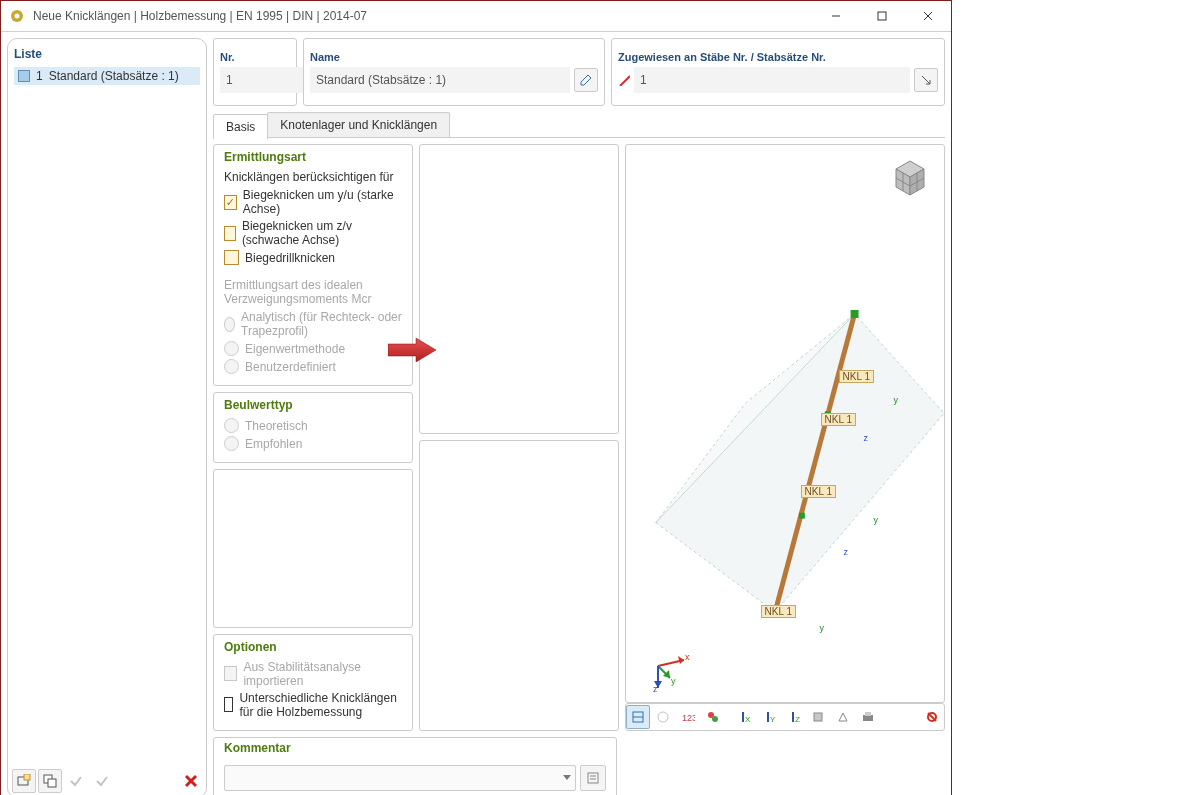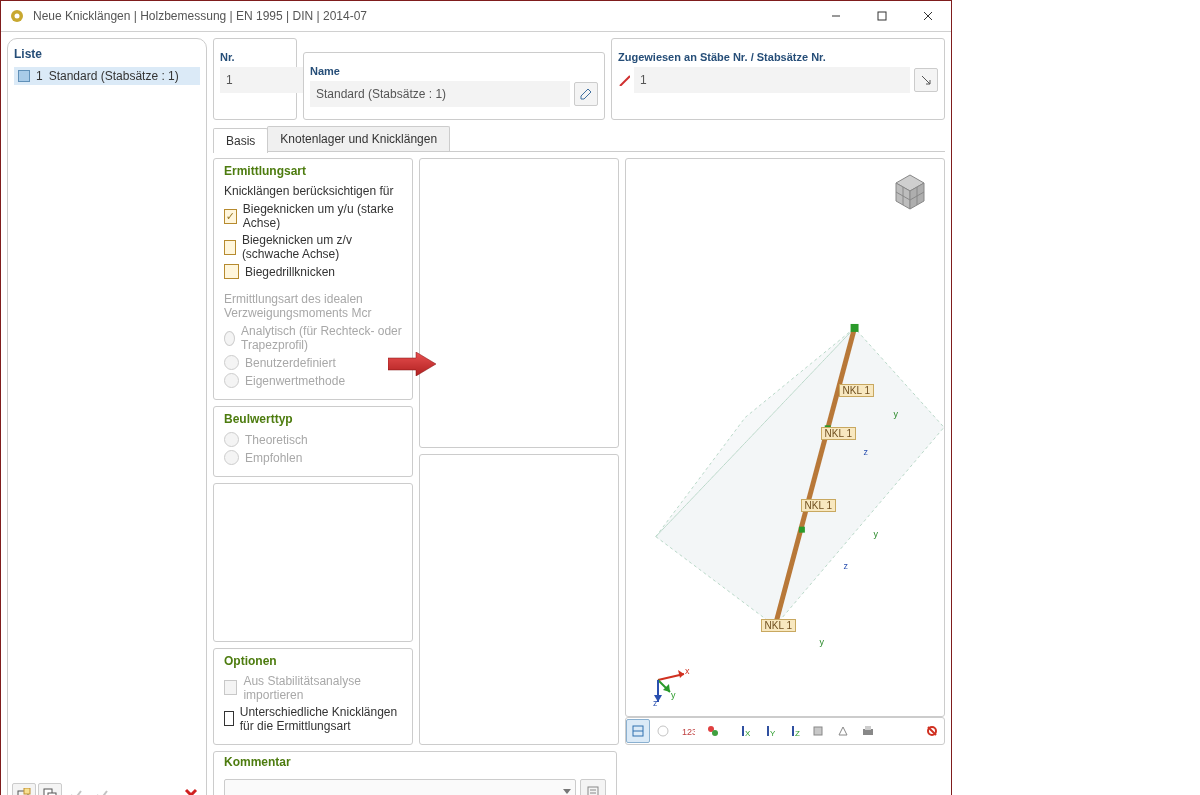--- a/index.html
+++ b/index.html
@@ -20,21 +20,21 @@
 .left-toolbar{display:flex;gap:2px;padding-top:4px;align-items:center;}
 .tbtn{width:22px;height:22px;border:1px solid transparent;display:flex;align-items:center;justify-content:center;background:#f4f4f4;border:1px solid #ccc;border-radius:2px;}
 .tbtn.flat{background:transparent;border-color:transparent;}
 .tbtn.red{background:transparent;border:none;}
 .spacer{flex:1;}
 
 .center-col{flex:1;display:flex;flex-direction:column;gap:6px;min-width:0;}
 .top-row{display:flex;gap:6px;}
 .field-box{border:1px solid #ccc;border-radius:3px;padding:12px 6px;background:#fff;display:flex;flex-direction:column;gap:4px;}
 .field-box.nr{width:70px;}
-.field-box.name{flex:1;margin-top:14px;}
+.field-box.name{flex:1;}
 .field-box.assigned{width:320px;}
 .field-label{font-weight:bold;color:#264e78;font-size:11px;}
 .field-inner{display:flex;align-items:center;gap:4px;}
 .field-inner input{border:none;background:#f3f3f3;height:22px;padding:2px 6px;font-size:12px;flex:1;}
 .field-inner input.readonly{background:#f3f3f3;color:#555;}
 .field-inner .mini-btn{width:22px;height:22px;border:1px solid #ccc;background:#f4f4f4;display:flex;align-items:center;justify-content:center;border-radius:2px;}
 .line-icon{width:12px;height:12px;color:#d03030;}
 
 .tabstrip{display:flex;border-bottom:1px solid #ccc;}
 .tab{padding:5px 12px;border:1px solid #ccc;border-bottom:none;background:#f0f0f0;margin-right:-1px;border-top-left-radius:2px;border-top-right-radius:2px;font-size:12px;}
@@ -211,25 +211,25 @@
                   <span>Biegedrillknicken</span>
                 </label>
               <div style="height:10px"></div>
               <div class="sub-heading" style="color:#a8a8a8">Ermittlungsart des idealen Verzweigungsmoments Mcr</div>
               <label class="radio-row disabled">
                   <span class="radio disabled"></span>
                   <span>Analytisch (für Rechteck- oder Trapezprofil)</span>
                 </label>
               <label class="radio-row disabled">
                   <span class="radio disabled"></span>
-                  <span>Benutzerdefiniert</span>
+                  <span>Eigenwertmethode</span>
                 </label>
               <label class="radio-row disabled">
                   <span class="radio disabled"></span>
-                  <span>Eigenwertmethode</span>
+                  <span>Benutzerdefiniert</span>
                 </label>
             </div>
 
             <div class="group-box">
               <div class="group-title">Beulwerttyp</div>
               <label class="radio-row disabled">
                   <span class="radio disabled"></span>
                   <span>Theoretisch</span>
                 </label>
               <label class="radio-row disabled">
@@ -241,21 +241,21 @@
             <div class="group-box" style="flex:1"></div>
 
             <div class="group-box">
               <div class="group-title">Optionen</div>
               <label class="check-row disabled">
                   <span class="check disabled"></span>
                   <span>Aus Stabilitätsanalyse importieren</span>
                 </label>
               <label class="check-row">
                   <span class="check dark"></span>
-                  <span>Unterschiedliche Knicklängen für die Ermittlungsart</span>
+                  <span>Unterschiedliche Knicklängen für die Holzbemessung</span>
                 </label>
             </div>
 
             <svg class="arrow-anno" width="50" height="24">
               <defs>
                   <linearGradient id="ag" x1="0" y1="0" x2="0" y2="1">
                     <stop offset="0" stop-color="#e85050"></stop>
                     <stop offset="1" stop-color="#b02020"></stop>
                   </linearGradient>
                 </defs>

